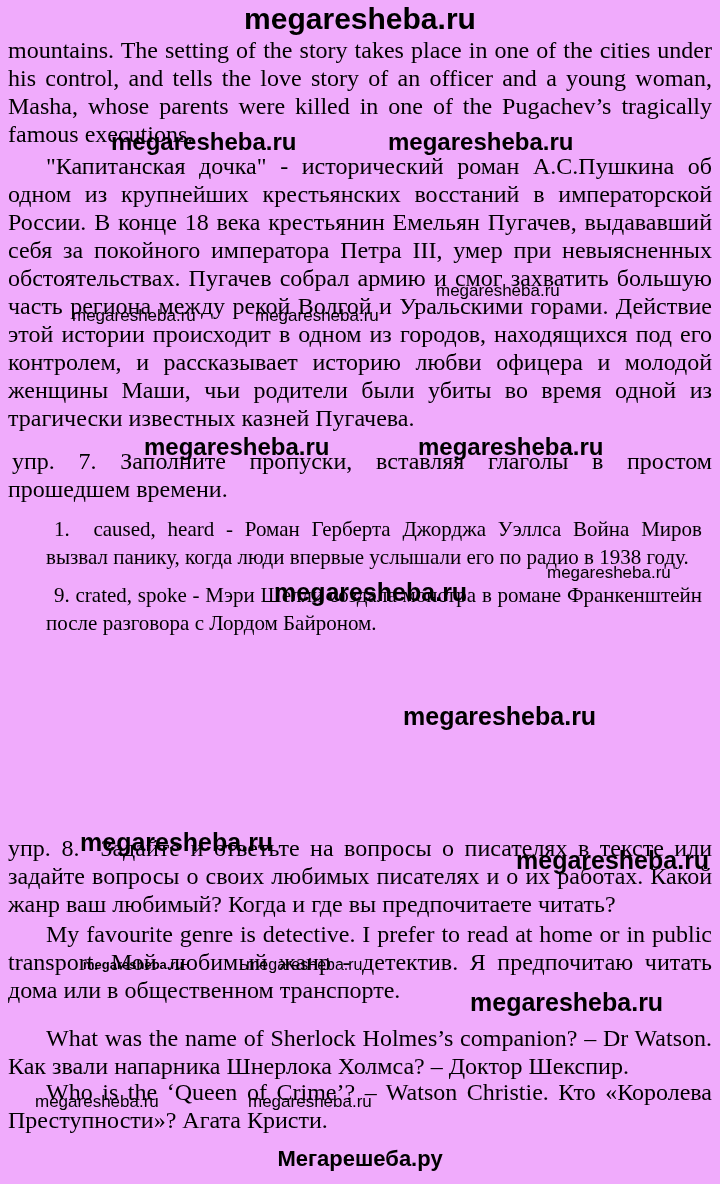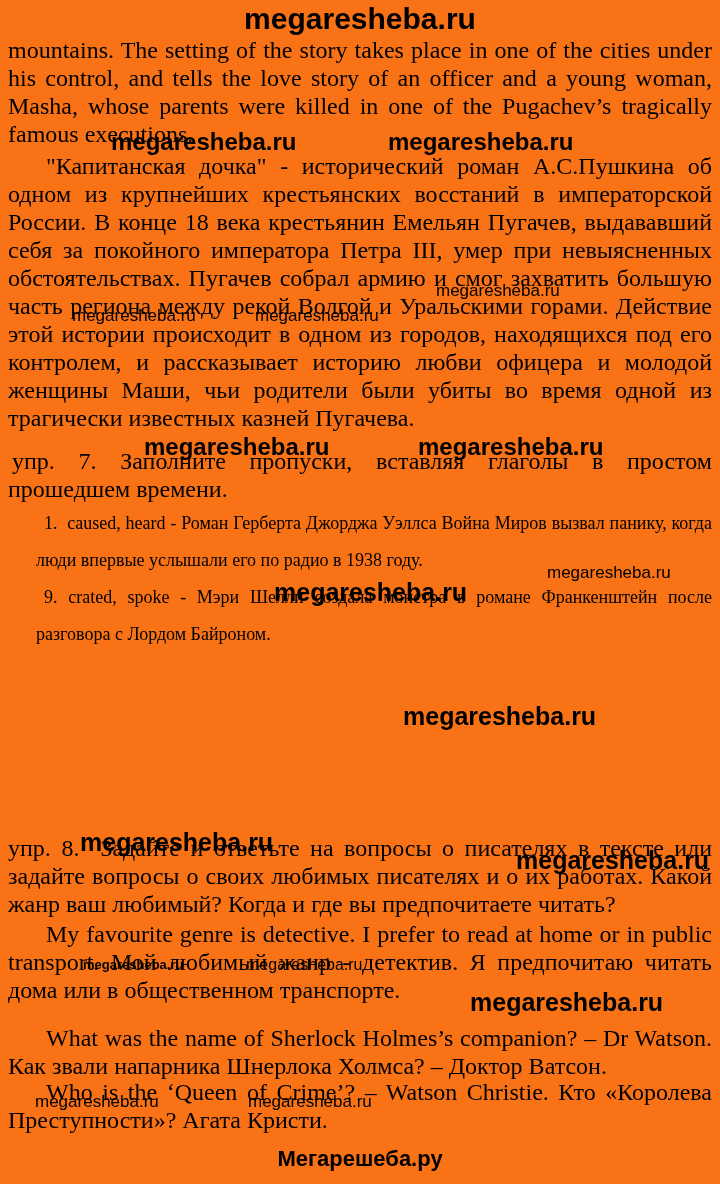--- a/index.html
+++ b/index.html
@@ -1,20 +1,20 @@
 <!DOCTYPE html>
 <html><head>
 <meta charset="utf-8">
 <style>
   html, body { margin: 0; padding: 0; background: #ffffff; }
   .page {
     position: relative;
     width: 720px;
     height: 1184px;
-    background: #f97316;
+    background: #f0abfc;
     color: #000000;
     font-family: "Liberation Serif", serif;
     overflow: hidden;
   }
   .para {
     position: absolute;
     left: 8px;
     width: 704px;
     margin: 0;
     font-size: 24px;
@@ -23,23 +23,23 @@
   }
   .indent { text-indent: 38px; }
   .small-indent { text-indent: 4px; }
   .items {
     position: absolute;
     top: 505px;
     left: 36px;
     width: 676px;
   }
   .item {
-    margin: 0;
-    font-size: 18px;
-    line-height: 37px;
+    margin: 10px;
+    font-size: 21px;
+    line-height: 28px;
     text-align: justify;
     text-indent: 8px;
   }
   .wm {
     position: absolute;
     font-family: "Liberation Sans", sans-serif;
     white-space: nowrap;
     color: #000000;
   }
   .wm-bold { font-weight: bold; }
@@ -84,21 +84,21 @@
 
   <div class="items">
     <p class="item">1.&nbsp; caused, heard - Роман Герберта Джорджа Уэллса Война Миров вызвал панику, когда люди впервые услышали его по радио в 1938 году.</p>
     <p class="item">9. crated, spoke - Мэри Шелли создала монстра в романе Франкенштейн после разговора с Лордом Байроном.</p>
   </div>
 
   <p class="para" style="top:818px;margin-top:16px;">упр. 8.&nbsp; Задайте и ответьте на вопросы о писателях в тексте или задайте вопросы о своих любимых писателях и о их работах. Какой жанр ваш любимый? Когда и где вы предпочитаете читать?</p>
 
   <p class="para indent" style="top:920px;">My favourite genre is detective. I prefer to read at home or in public transport. Мой любимый жанр - детектив. Я предпочитаю читать дома или в общественном транспорте.</p>
 
-  <p class="para indent" style="top:1024px;">What was the name of Sherlock Holmes’s companion? – Dr Watson. Как звали напарника Шнерлока Холмса? – Доктор Ватсон.</p>
+  <p class="para indent" style="top:1024px;">What was the name of Sherlock Holmes’s companion? – Dr Watson. Как звали напарника Шнерлока Холмса? – Доктор Шекспир.</p>
 
   <p class="para indent" style="top:1078px;">Who is the ‘Queen of Crime’? – Watson Christie. Кто «Королева Преступности»? Агата Кристи.</p>
 
   <span class="wm wm-bold wm-24" style="top:128px; left:111px;">megaresheba.ru</span>
   <span class="wm wm-bold wm-24" style="top:128px; left:388px;">megaresheba.ru</span>
 
   <span class="wm wm-18" style="top:281px; left:436px;">megaresheba.ru</span>
   <span class="wm wm-18" style="top:306px; left:72px;">megaresheba.ru</span>
   <span class="wm wm-18" style="top:306px; left:255px;">megaresheba.ru</span>
 

